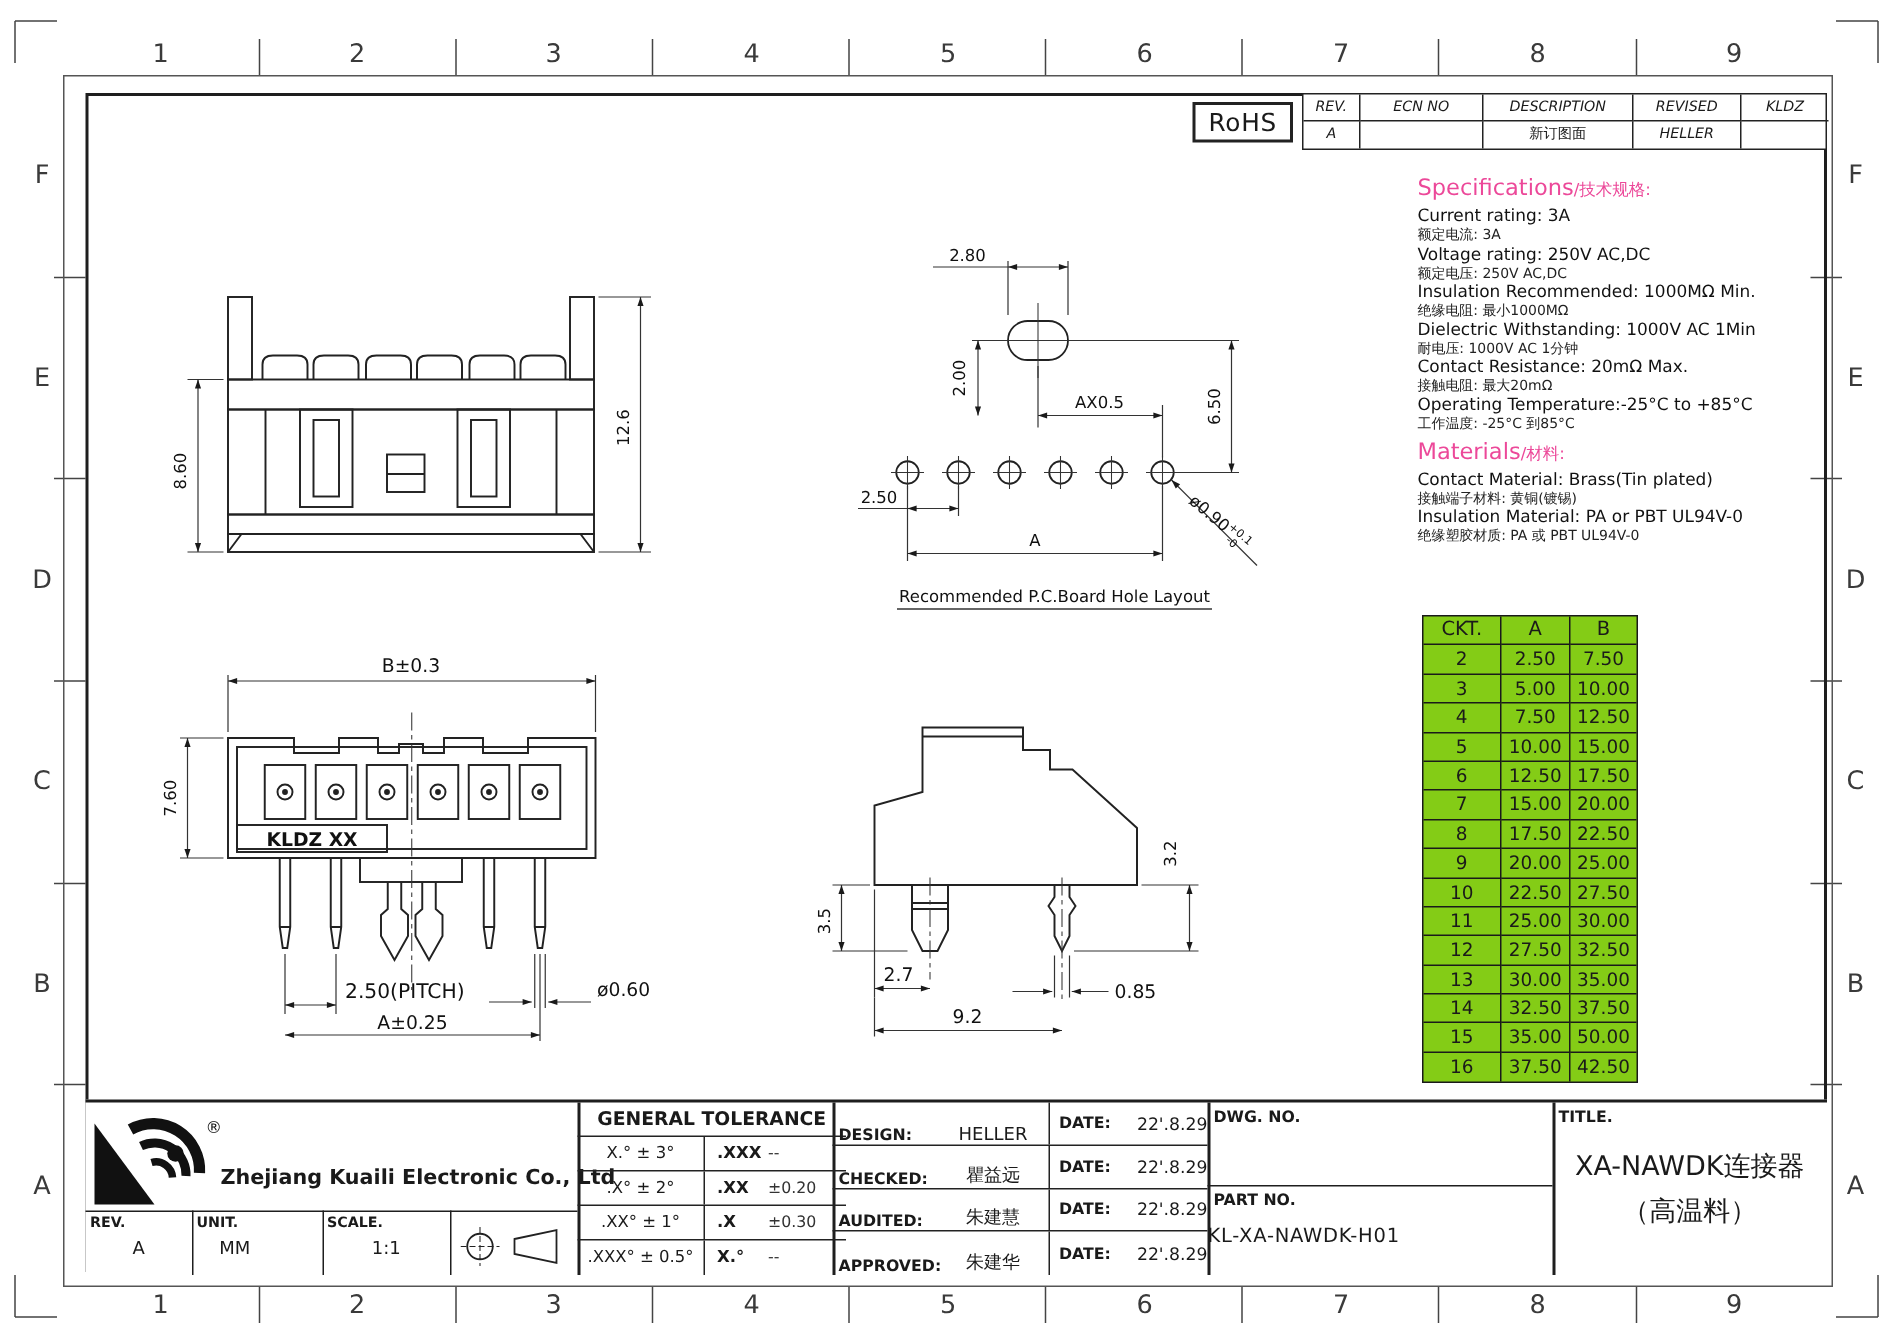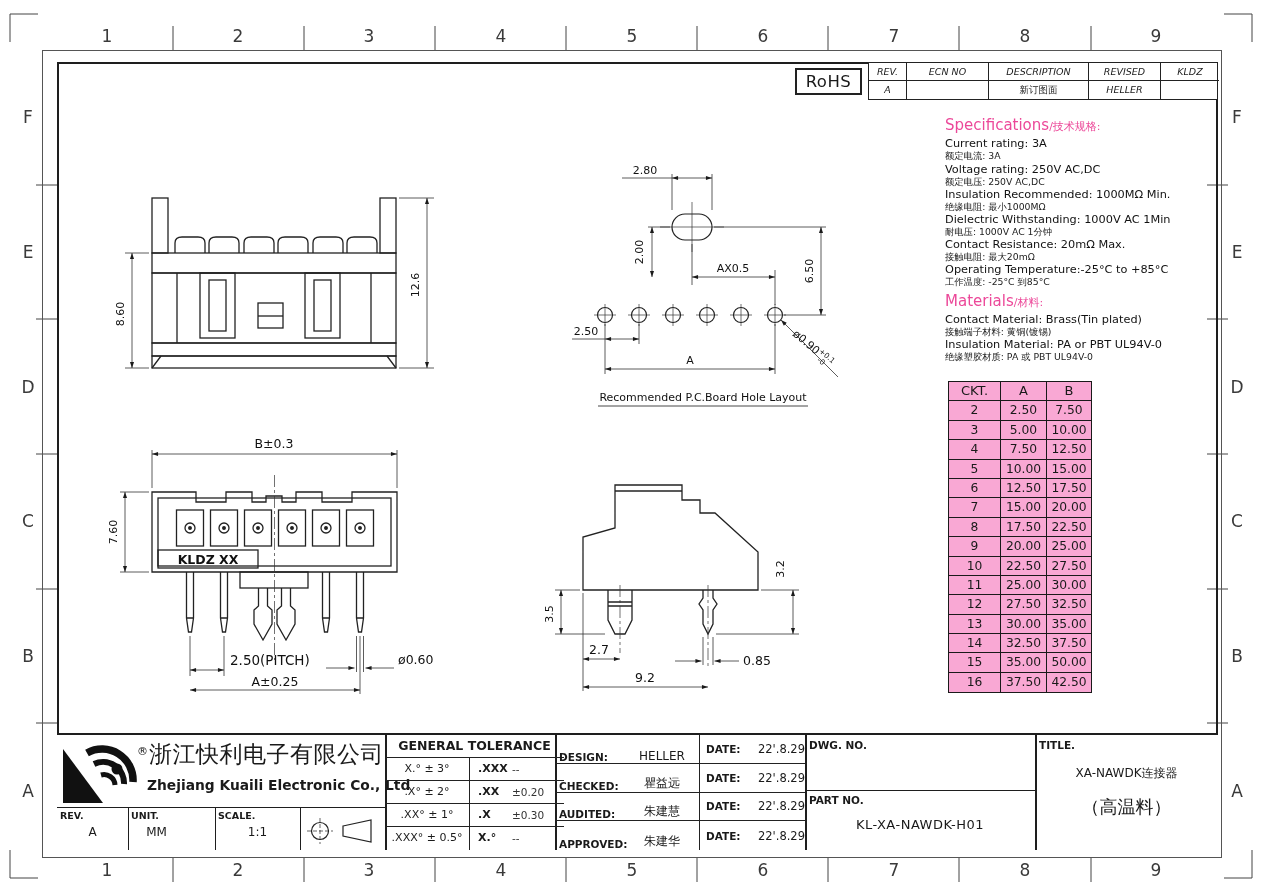--- a/index.html
+++ b/index.html
@@ -16,22 +16,22 @@
   grid-template-columns:38px 82px 100px 72px 58px;grid-auto-rows:18px;border:1.2px solid #222;background:#fff}
 .rvc{border-right:1px solid #222;border-bottom:1px solid #222;text-align:center;font-size:9.5px;line-height:17px;overflow:hidden}
 .rvtab .rvc:nth-child(5n){border-right:none}
 .rvtab .rvc:nth-last-child(-n+5){border-bottom:none}
 .rv-i{font-style:italic}
 .specs{position:absolute;left:945px;top:116px;width:276px}
 .sp-t{position:absolute;left:0;white-space:nowrap;font-size:15px;color:#ec4899}
 .sp-t .zh{font-size:11px}
 .sp-en{position:absolute;left:0;white-space:nowrap;font-size:11.3px;color:#111}
 .sp-zh{position:absolute;left:0;white-space:nowrap;font-size:9.3px;color:#222}
-.ckt{position:absolute;left:948px;top:381px;display:grid;grid-template-columns:52px 46px 44px;
-  grid-auto-rows:19.4px;border:1.4px solid #1a1a1a;background:#f9a8d4}
+.ckt{position:absolute;left:948px;top:410px;display:grid;grid-template-columns:52px 46px 44px;
+  grid-auto-rows:19.4px;border:1.4px solid #1a1a1a;background:#84cc16}
 .ckt .c{border-right:1.1px solid #1a1a1a;border-bottom:1.1px solid #1a1a1a;text-align:center;
   font-size:12.3px;line-height:18.5px;overflow:hidden}
 .ckt .c:nth-child(3n){border-right:none}
 .ckt .c:nth-last-child(-n+3){border-bottom:none}
 .ckt .hd{font-size:13px}
 .tblock{position:absolute;left:57px;top:733px;width:1161px;height:115px;border-top:2px solid #1e1e1e;background:#fff}
 .vdiv{position:absolute;top:0;width:1.5px;height:115px;background:#1e1e1e}
 .hline{position:absolute;height:1.3px;background:#1e1e1e}
 .vline{position:absolute;width:1.3px;background:#1e1e1e}
 .lbl{position:absolute;font-weight:bold;font-size:10.5px;white-space:nowrap}
@@ -47,22 +47,22 @@
 .tol-val{font-size:10.5px;line-height:23px;color:#333}
 .soff{position:absolute;left:498px;top:0;width:250px;height:115px}
 .so-row{display:flex;height:28.75px;border-bottom:1.2px solid #222}
 .so-row:last-child{border-bottom:none}
 .so-left{width:145px;border-right:1.2px solid #222;display:flex;align-items:flex-end}
 .so-role{width:70px;padding-left:4px;font-weight:bold;font-size:10.5px;white-space:nowrap}
 .so-name{flex:1;text-align:center;font-size:12px;white-space:nowrap}
 .so-right{flex:1;display:flex;align-items:center}
 .so-dl{width:44px;padding-left:6px;font-weight:bold;font-size:10.5px}
 .so-date{flex:1;text-align:right;font-size:11.5px;white-space:nowrap}
-.pt-val{position:absolute;left:748px;top:82px;width:230px;text-align:center;font-size:13px;letter-spacing:.5px}
-.ttl1{position:absolute;left:978px;top:30px;width:183px;text-align:center;font-size:12px;white-space:nowrap}
+.pt-val{position:absolute;left:748px;top:82px;width:230px;font-size:13px;letter-spacing:.5px}
+.ttl1{position:absolute;left:978px;top:30px;width:183px;text-align:center;font-size:18px;white-space:nowrap}
 .ttl2{position:absolute;left:978px;top:60px;width:183px;text-align:center;font-size:18px;white-space:nowrap}
 svg text{font-family:"DejaVu Sans","Liberation Sans",sans-serif;fill:#111}
 .dimtxt{font-size:11px}
 .dimbig{font-size:12.5px}
 </style>
 </head>
 <body>
 
 <div class="sheet">
 
@@ -366,21 +366,20 @@
     <div class="vdiv" style="left:978px"></div>
 
     <svg class="abs" style="left:4px;top:6px" width="86" height="64">
       <path d="M2,62 L2,8 L42,62 Z" fill="#111"></path>
       <path d="M26,12 A31,31 0 0 1 72,41" stroke="#111" stroke-width="7.5" fill="none"></path>
       <path d="M33,23 A21,21 0 0 1 63,43" stroke="#111" stroke-width="6" fill="none"></path>
       <path d="M40,34 A11,11 0 0 1 54,44" stroke="#111" stroke-width="5" fill="none"></path>
       <circle cx="56" cy="28" r="5.5" fill="#111"></circle>
       <text x="76" y="14" style="font-size:11px">®</text>
     </svg>
-    <div class="cn-name">浙江快利电子有限公司</div>
     <div class="en-name">Zhejiang Kuaili Electronic Co., Ltd</div>
     <div class="hline" style="left:0;top:72px;width:328px"></div>
     <div class="vline" style="left:71px;top:72px;height:43px"></div>
     <div class="vline" style="left:158px;top:72px;height:43px"></div>
     <div class="vline" style="left:243px;top:72px;height:43px"></div>
     <div class="lbl" style="left:3px;top:75px;font-size:9.5px">REV.</div>
     <div class="cellval" style="left:0;top:88px;width:71px">A</div>
     <div class="lbl" style="left:74px;top:75px;font-size:9.5px">UNIT.</div>
     <div class="cellval" style="left:56px;top:88px;width:87px">MM</div>
     <div class="lbl" style="left:161px;top:75px;font-size:9.5px">SCALE.</div>

